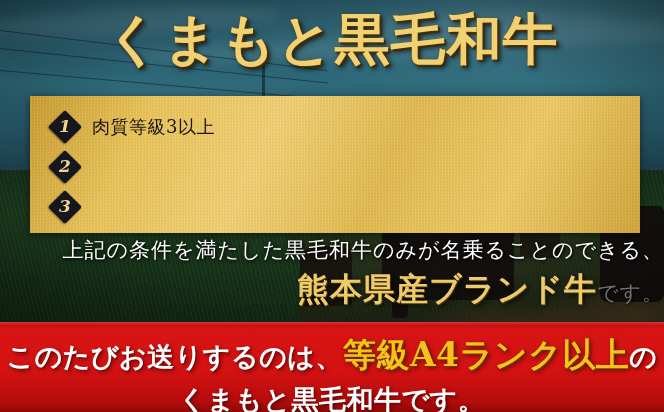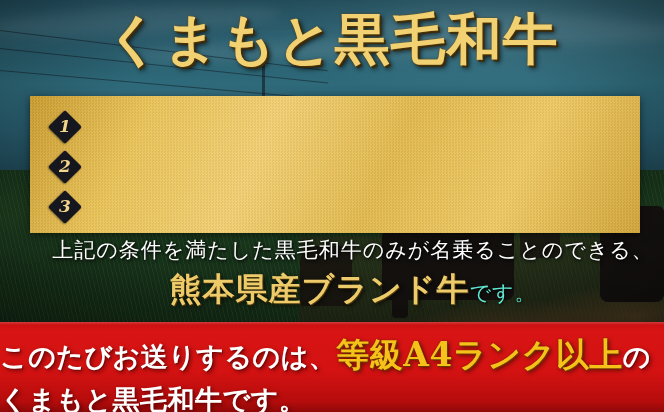--- a/index.html
+++ b/index.html
@@ -204,21 +204,21 @@
     color: #181410;
     letter-spacing: 0.5px;
     white-space: nowrap;
   }
 
   
   .mid {
     position: absolute;
     left: 0; right: 0;
     top: 236px;
-    text-align: center;
+    text-align: right;
     padding-left: 42px;
   }
   .mid-line1 {
     font-family: "DejaVu Serif", "Liberation Serif", serif;
     font-size: 21px;
     color: #ffffff;
     letter-spacing: 1px;
     text-shadow: 1px 1px 3px rgba(0,0,0,0.9), 0 0 6px rgba(0,0,0,0.8);
     white-space: nowrap;
   }
@@ -230,21 +230,21 @@
     font-family: "DejaVu Serif", "Liberation Serif", serif;
     font-weight: bold;
     font-size: 32px;
     color: #edcb6a;
     letter-spacing: 1px;
     text-shadow: 1px 1px 0 #4a3408, 2px 2px 5px rgba(0,0,0,0.85);
   }
   .mid-suffix {
     font-family: "DejaVu Serif", "Liberation Serif", serif;
     font-size: 21px;
-    color: #5eead4;
+    color: #737373;
     letter-spacing: 1px;
     text-shadow: 1px 1px 3px rgba(0,0,0,0.9);
   }
 
   .disclaimer {
     position: absolute;
     right: 10px;
     top: 292px;
     font-family: "DejaVu Sans", "Liberation Sans", sans-serif;
     font-size: 11px;
@@ -255,21 +255,21 @@
   }
 
   
   .redbar {
     position: absolute;
     left: 0; right: 0;
     top: 322px;
     height: 90px;
     background:
       linear-gradient(180deg, #c70f10 0%, #d81414 10%, #d41212 55%, #b60c0c 88%, #8f0808 100%);
-    text-align: left;
+    text-align: center;
     overflow: hidden;
   }
   .redbar::before {
     content:"";
     position:absolute;
     left:0; right:0; top:0; height:3px;
     background: linear-gradient(180deg, rgba(255,255,255,0.18), rgba(255,255,255,0));
   }
   .red-line {
     white-space: nowrap;
@@ -325,20 +325,21 @@
   <div class="headline">くまもと黒毛和牛</div>
 
   <div class="goldbox">
     <div class="cond-list">
 
       <div class="cond-row">
         <span class="cond-marker">
           <span class="diamond"></span>
           <span class="num">1</span>
         </span>
+        <span class="cond-text">肉質等級3以上</span>
       </div>
 
       <div class="cond-row">
         <span class="cond-marker">
           <span class="diamond"></span>
           <span class="num">2</span>
         </span>
       </div>
 
       <div class="cond-row">

